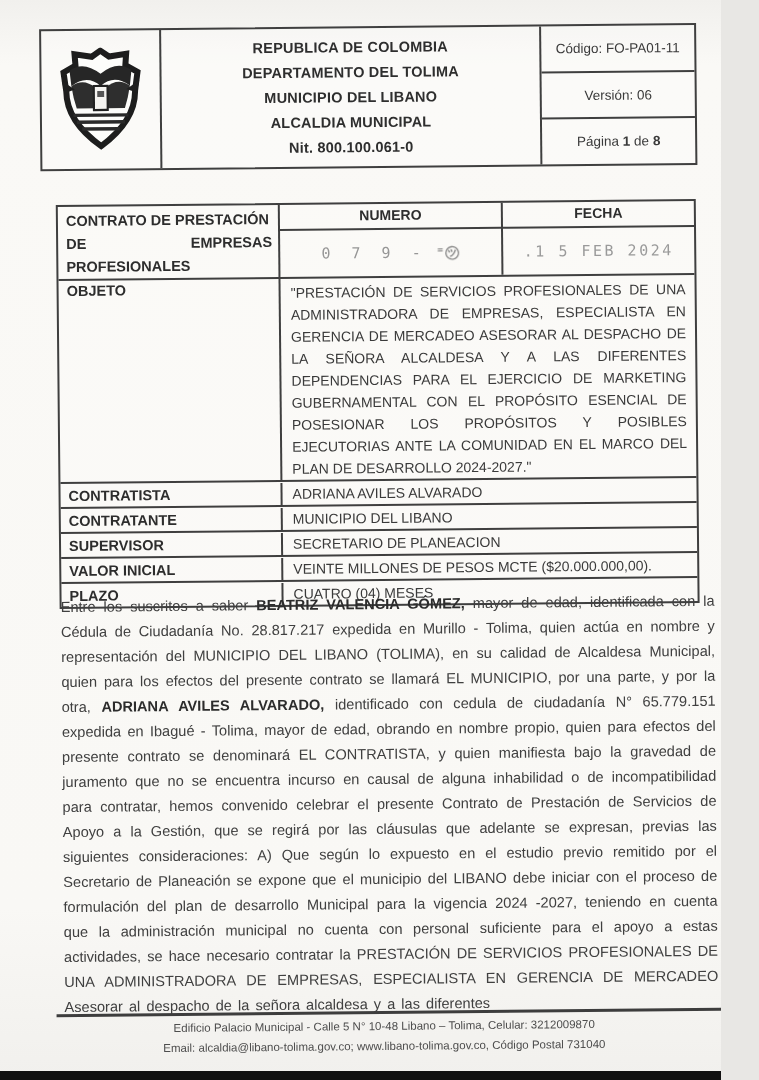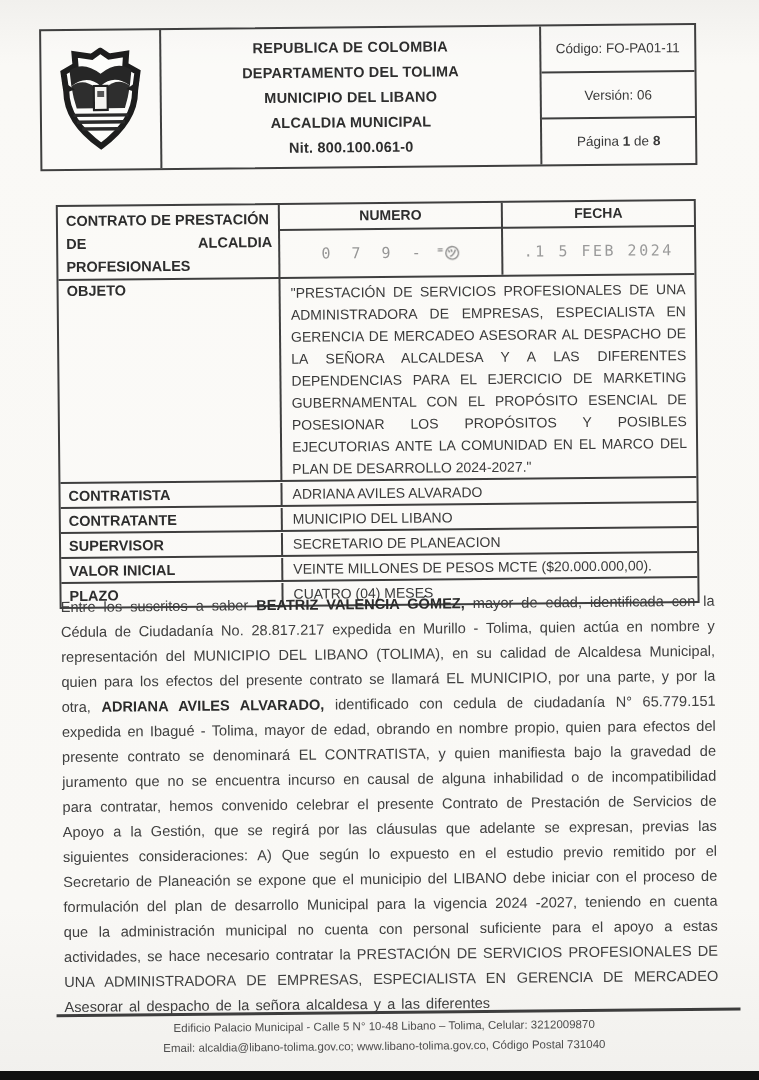--- a/index.html
+++ b/index.html
@@ -1,20 +1,21 @@
 <!DOCTYPE html>
 <html><head>
 <meta charset="utf-8">
 <style>
   html,body{margin:0;padding:0;}
   body{background:#e8e7e4;font-family:"Liberation Sans",sans-serif;}
   .paper{
-    position:relative;width:759px;height:1080px;overflow:hidden;
+    position:relative;width:705px;height:1080px;overflow:hidden;
     background:linear-gradient(180deg,#f1f0ed 0%,#faf9f6 6%,#f9f8f5 84%,#f1f0ed 100%);
     color:#3c3c3c;
+    padding-left:16px;
   }
   .tilt{position:absolute;left:0;top:0;width:759px;height:1080px;
     transform:rotate(-0.55deg);transform-origin:380px 540px;}
   
   .header-box{position:absolute;left:44px;top:26px;width:653px;height:138px;
     border:2px solid #3f3f3f;display:flex;background:rgba(255,255,255,0.25);}
   .logo-cell{width:118px;border-right:2px solid #3f3f3f;display:flex;align-items:center;justify-content:center;}
   .title-cell{flex:1;border-right:2px solid #3f3f3f;text-align:center;padding-top:7px;}
   .title-cell div{font-weight:bold;font-size:14.5px;line-height:25px;color:#2e2e2e;letter-spacing:.2px;}
   .meta-cell{width:153px;display:flex;flex-direction:column;}
@@ -100,21 +101,21 @@
         </div>
       </div>
     </div>
 
     <div class="ctable">
       <div class="row row-head">
         <div class="cell lbl">
           <div>CONTRATO DE PRESTACIÓN</div>
           <div class="spread">
             <span>DE</span>
-            <span>ALCALDIA</span>
+            <span>EMPRESAS</span>
           </div>
           <div>PROFESIONALES</div>
         </div>
         <div class="cell numcol">
           <div class="colhdr">NUMERO</div>
           <div class="stampbox">
             <span class="stamp"><span>0 7 9 -</span><span class="smudge"> ⁼㋡</span></span>
           </div>
         </div>
         <div class="cell fechacol">

